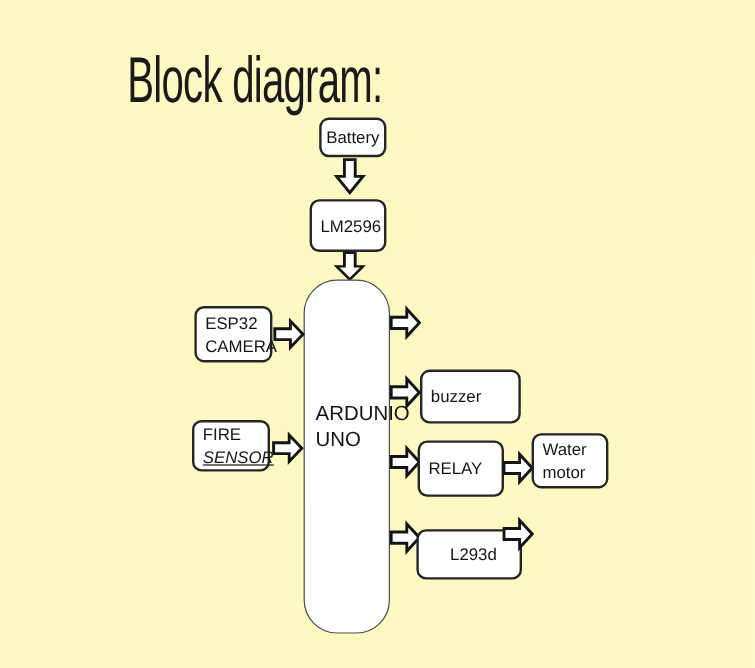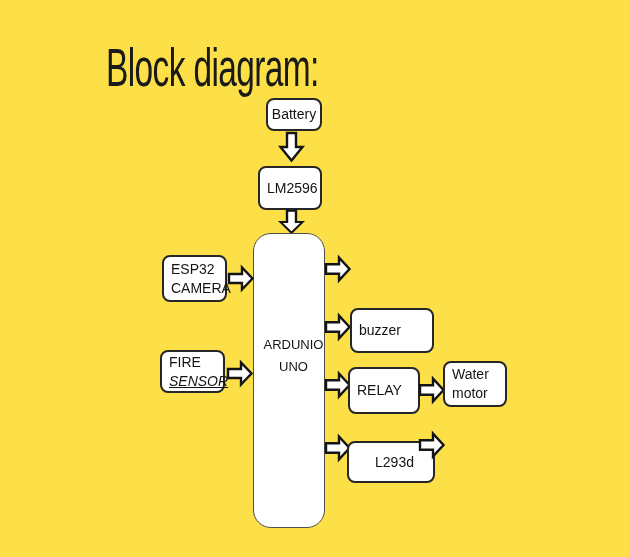--- a/index.html
+++ b/index.html
@@ -1,19 +1,19 @@
 <!DOCTYPE html>
 <html><head>
 <meta charset="utf-8">
 <style>
   html,body{margin:0;padding:0;background:#fff;}
   .canvas{
     position:relative;
     width:629px;height:557px;
-    background:#fde047;
+    background:#fef9c3;
     font-family:"Liberation Sans","DejaVu Sans",sans-serif;
     color:#1c1c1c;
     overflow:hidden;
   }
   .title{
     position:absolute;
     left:106px;top:40px;
     margin:0;
     font-size:54px;
     font-weight:400;
@@ -41,27 +41,26 @@
   }
   .box.center{
     align-items:center;
     padding-left:0;
   }
   .arduino{
     position:absolute;
     box-sizing:border-box;
     background:#ffffff;
     border:1.5px solid #4d4d4d;
-    border-radius:18px;
-    font-size:13px;
+    border-radius:28px;
+    font-size:17px;
     line-height:22px;
     color:#141414;
     padding:100px 0 0 9px;
     white-space:nowrap;
-    text-align:center;
   }
   .arrow{position:absolute;overflow:visible;}
   .arrow polygon{
     fill:#ffffff;
     stroke:#141414;
     stroke-width:2.4;
     stroke-linejoin:miter;
   }
   .underlined{text-decoration:underline;font-style:italic;}
   span{display:block;}

